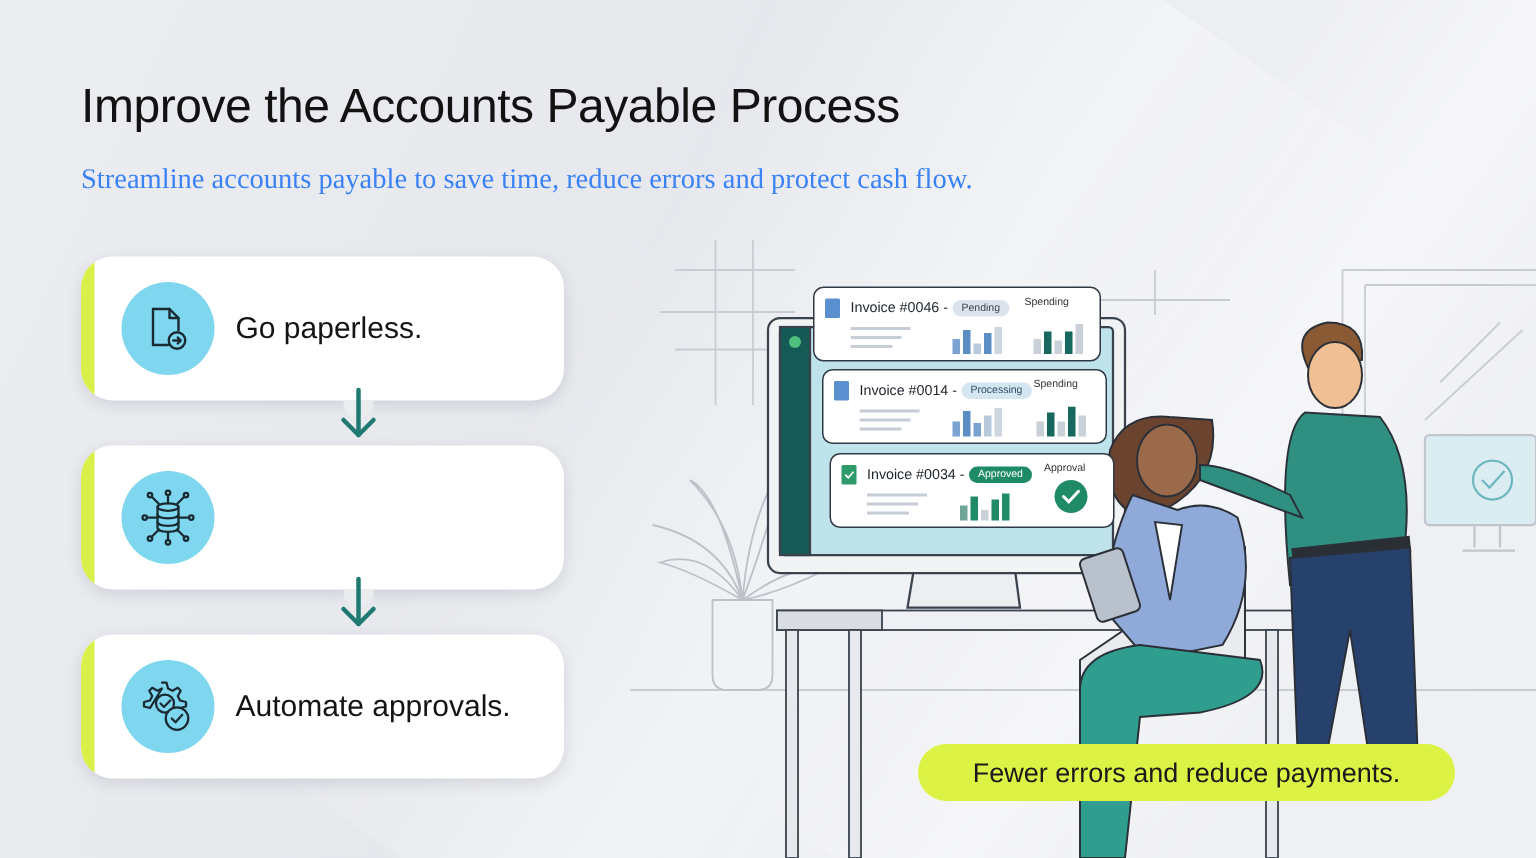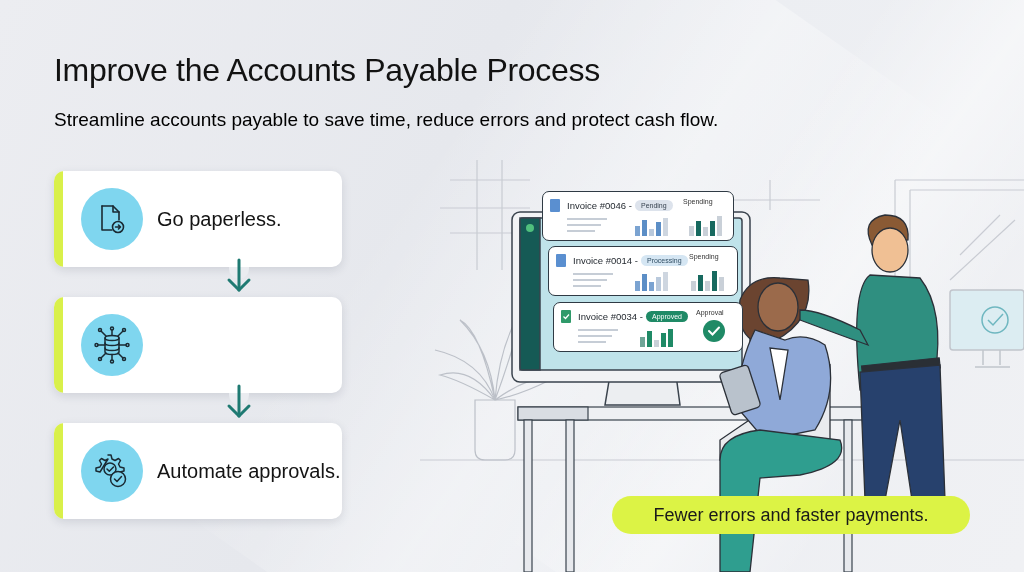--- a/index.html
+++ b/index.html
@@ -21,25 +21,25 @@
     background: linear-gradient(90deg, rgba(255,255,255,0) 0%, rgba(255,255,255,0.45) 50%, rgba(255,255,255,0) 100%);
     transform: rotate(35deg);
     pointer-events: none;
   }
   .title {
     position: absolute; left: 54px; top: 52px;
     font-size: 32px; font-weight: 400; letter-spacing: -0.3px; color: #121212;
   }
   .subtitle {
     position: absolute; left: 54px; top: 109px;
-    font-size: 19px; color: #000000;
+    font-size: 19px; color: #3b82f6; font-family: Liberation Serif, serif;
   }
   .step {
-    position: absolute; left: 54px; width: 288px; height: 96px;
-    background: #ffffff; border-radius: 10px;
+    position: absolute; left: 54px; width: 322px; height: 96px;
+    background: #ffffff; border-radius: 21px;
     box-shadow: 0 3px 10px rgba(40,50,70,0.13);
     overflow: hidden;
   }
   .step .accent { position: absolute; left: 0; top: 0; bottom: 0; width: 9px; background: #d9f04a; }
   .step .icon-circle {
     position: absolute; left: 27px; top: 17px; width: 62px; height: 62px; border-radius: 50%;
     background: #7fd6ef; display: flex; align-items: center; justify-content: center;
   }
   .step .label {
     position: absolute; left: 103px; top: 0; height: 96px; display: flex; align-items: center;
@@ -273,13 +273,13 @@
       <rect x="76" y="13" width="5" height="7" fill="#c9d0d8"></rect>
       <rect x="83" y="6" width="5" height="14" fill="#1f8a66"></rect>
       <rect x="90" y="2" width="5" height="18" fill="#1f8a66"></rect>
   </svg>
   <svg style="position:absolute;left:148px;top:16px;" width="24" height="24">
     <circle cx="12" cy="12" r="11" fill="#1f8a66"></circle>
       <path d="M7 12 L10.5 15.5 L17 8.5" stroke="#fff" stroke-width="2" fill="none" stroke-linecap="round"></path>
   </svg>
 </div>
 
-<div class="callout">Fewer errors and faster payments.</div>
+<div class="callout">Fewer errors and reduce payments.</div>
 
 </body></html>

